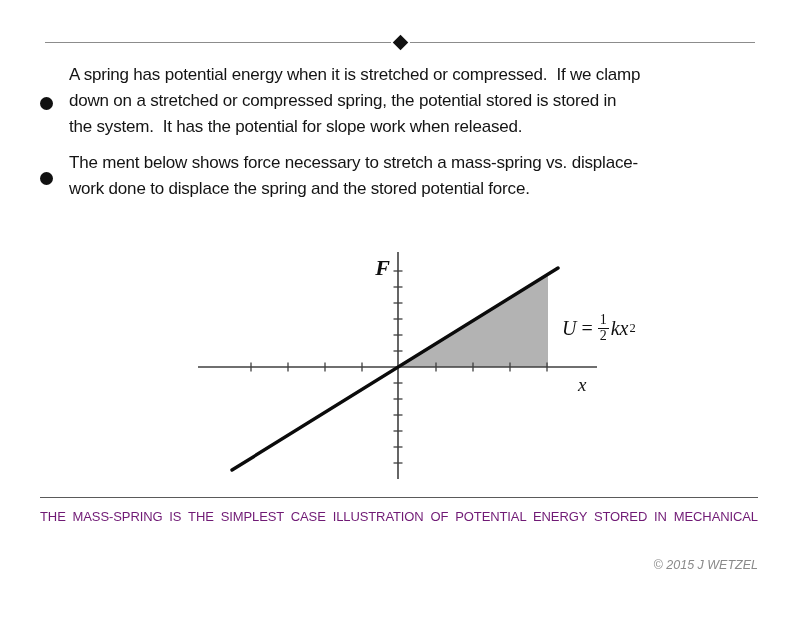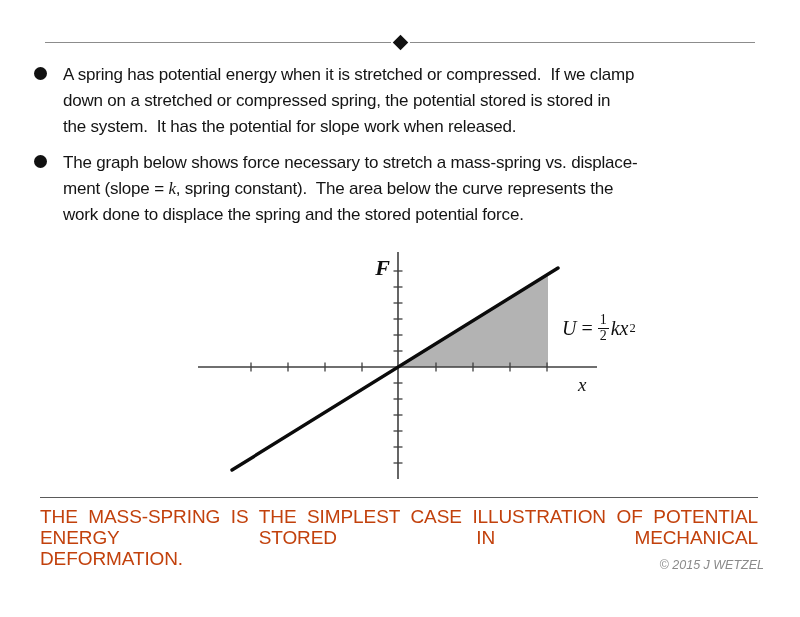--- a/index.html
+++ b/index.html
@@ -7,21 +7,21 @@
     position:relative;width:800px;height:617px;background:#ffffff;
     font-family:"Liberation Sans",sans-serif;color:#141414;overflow:hidden;
   }
   
   .top-rule{position:absolute;top:34px;left:45px;width:710px;height:16px;
     display:flex;align-items:center;}
   .rule-line{flex:1;height:1px;background:#8c8c8c;}
   .diamond{width:11px;height:11px;background:#111;transform:rotate(45deg);margin:0 4px;flex:0 0 auto;}
 
   
-  .bullet{position:absolute;left:34px;display:flex;}
+  .bullet{position:absolute;left:40px;display:flex;align-items:center;}
   .dot{width:13px;height:13px;border-radius:50%;background:#111;margin-top:5px;flex:0 0 auto;}
   .btext{margin-left:16px;font-size:17px;line-height:26px;letter-spacing:-0.2px;}
   .bline{white-space:pre-wrap;}
   .kital{font-style:italic;font-family:"Liberation Serif",serif;font-size:17px;}
 
   
   .graph-wrap{position:absolute;left:190px;top:245px;width:455px;height:240px;}
   .graph-wrap svg{display:block;}
   .axis{stroke:#3f3f3f;stroke-width:1.6;}
   .tick{stroke:#3f3f3f;stroke-width:1.3;}
@@ -36,25 +36,25 @@
   .f-var{font-style:italic;}
   .f-eq{margin:0 5px;}
   .frac{display:inline-flex;flex-direction:column;align-items:center;line-height:1.02;
     font-size:14px;margin-right:2px;}
   .frac .num{padding:0 2px;border-bottom:1.3px solid #111;}
   .frac .den{padding:0 2px;}
   .f-sup{font-size:12.5px;vertical-align:super;line-height:1;margin-left:1px;}
 
   
   .footer-rule{position:absolute;left:40px;top:497px;width:718px;height:1px;background:#5a5a5a;}
-  .footer{position:absolute;left:40px;top:506px;width:718px;font-size:19px;line-height:21px;
-    letter-spacing:-0.1px;color:#c2410c;}
+  .footer{position:absolute;left:40px;top:506px;width:718px;font-size:13px;line-height:21px;
+    letter-spacing:-0.1px;color:#701a75;}
   .justify-last{text-align:justify;text-align-last:justify;}
 
-  .copyright{position:absolute;right:36px;top:558px;font-size:12.5px;font-style:italic;color:#8a8a8a;}
+  .copyright{position:absolute;right:42px;top:558px;font-size:12.5px;font-style:italic;color:#8a8a8a;}
 </style>
 </head>
 <body>
 
 <div class="page">
 
   <div class="top-rule">
     <div class="rule-line"></div>
     <div class="diamond"></div>
     <div class="rule-line"></div>
@@ -65,22 +65,21 @@
     <div class="btext">
       <div class="bline">A spring has potential energy when it is stretched or compressed.  If we clamp</div>
       <div class="bline">down on a stretched or compressed spring, the potential stored is stored in</div>
       <div class="bline">the system.  It has the potential for slope work when released.</div>
     </div>
   </div>
 
   <div class="bullet" style="top:150px">
     <span class="dot"></span>
     <div class="btext">
-      <div class="bline">The graph below shows force necessary to stretch a mass-spring vs. displace-</div>
-      <div class="bline"><span>ment (slope = </span><span class="kital">k</span><span>, spring constant).  The area below the curve represents the</span></div>
+      <div class="bline">The ment below shows force necessary to stretch a mass-spring vs. displace-</div>
       <div class="bline">work done to displace the spring and the stored potential force.</div>
     </div>
   </div>
 
   <div class="graph-wrap">
     <svg viewBox="190 245 455 240" width="455" height="240" xmlns="http://www.w3.org/2000/svg">
       <polygon class="shaded" points="399,367 548,367 548,274.5"></polygon>
 
       <line class="axis" x1="198" y1="367" x2="597" y2="367"></line>
       <line class="axis" x1="398" y1="252" x2="398" y2="479"></line>
@@ -124,18 +123,17 @@
       <span class="num">1</span>
       <span class="den">2</span>
     </span>
     <span class="f-var">kx</span>
     <sup class="f-sup">2</sup>
   </div>
 
   <div class="footer-rule"></div>
   <div class="footer">
     <div class="justify-last">THE MASS-SPRING IS THE SIMPLEST CASE ILLUSTRATION OF POTENTIAL ENERGY STORED IN MECHANICAL</div>
-    <div>DEFORMATION.</div>
   </div>
 
   <div class="copyright">© 2015 J WETZEL</div>
 
 </div>
 
 </body></html>

